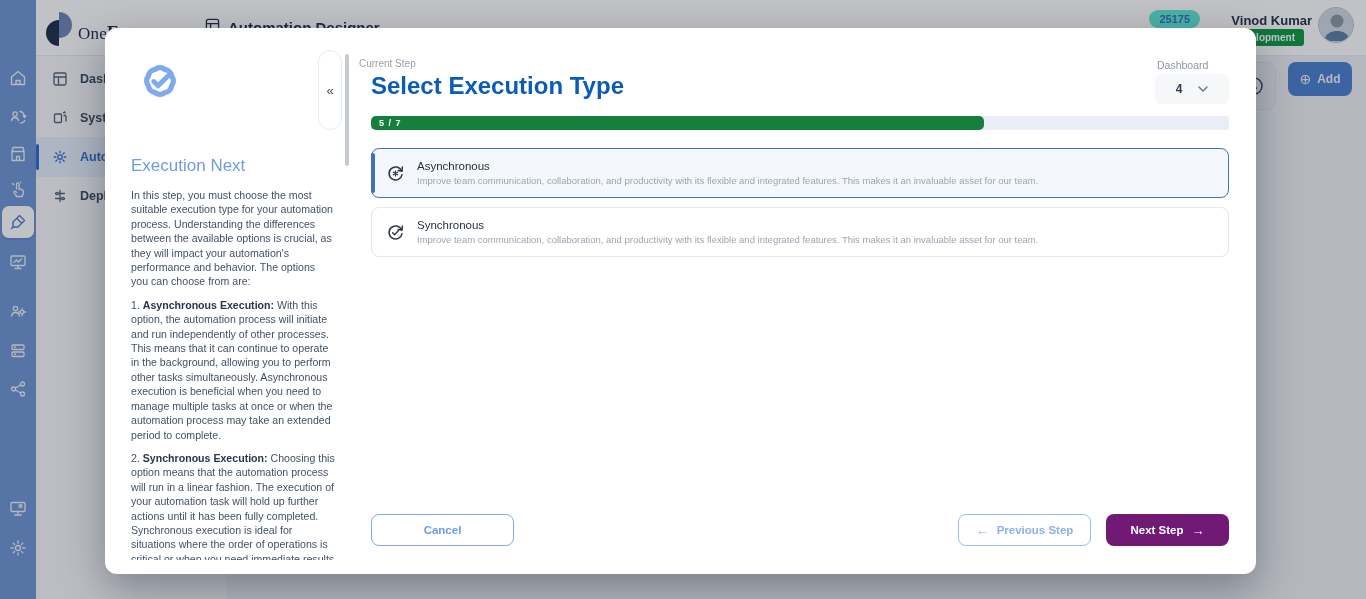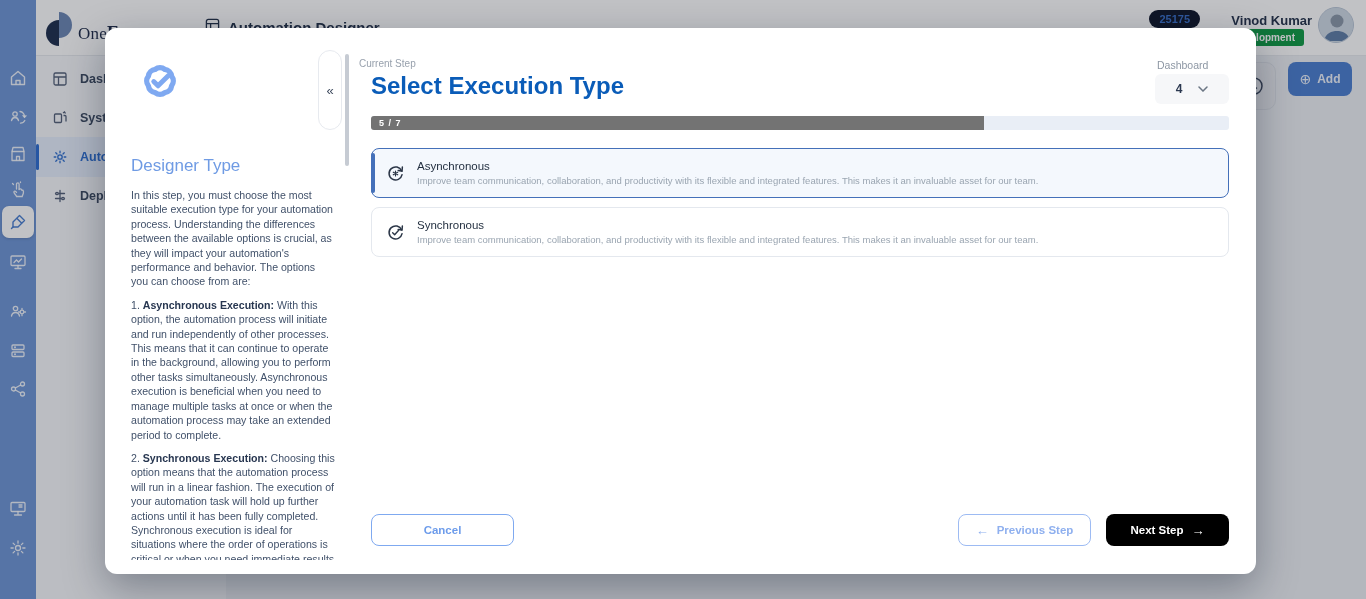--- a/index.html
+++ b/index.html
@@ -9,21 +9,21 @@
 
   
   .topbar { position:absolute; left:0; top:0; width:1366px; height:56px; background:#ffffff; border-bottom:1px solid #e7eaee; }
   .logo { position:absolute; left:46px; top:12px; display:flex; align-items:flex-end; }
   .logo-mark { position:relative; width:30px; height:32px; }
   .logo-half-dark { position:absolute; left:0; top:8px; width:13px; height:26px; border-radius:13px 0 0 13px; background:#20304f; }
   .logo-half-blue { position:absolute; left:13px; top:0; width:13px; height:26px; border-radius:0 13px 13px 0; background:#6d87b4; }
   .logo-text { font-family:"Liberation Serif", serif; font-size:17px; color:#1f2c49; margin-left:2px; letter-spacing:.2px; }
   .logo-text b { font-size:18px; }
   .page-heading { position:absolute; left:205px; top:18px; display:flex; align-items:center; gap:8px; color:#24324a; font-weight:bold; font-size:15px; }
-  .user-chip { position:absolute; right:166px; top:10px; background:#0f172a; color:#3a71c9; font-weight:bold; font-size:11px; padding:3px 10px; border-radius:10px; }
+  .user-chip { position:absolute; right:166px; top:10px; background:#5eead4; color:#3a71c9; font-weight:bold; font-size:11px; padding:3px 10px; border-radius:10px; }
   .user-name { position:absolute; right:54px; top:13px; color:#26344c; font-weight:bold; font-size:13px; }
   .role-badge { position:absolute; right:62px; top:29px; background:#119a45; color:#fff; font-weight:bold; font-size:10px; padding:3px 9px; border-radius:3px; }
   .avatar { position:absolute; right:12px; top:7px; width:36px; height:36px; border-radius:50%; background:#cdd8e4; overflow:hidden; border:1px solid #b9c6d6; }
   .avatar svg { display:block; }
 
   .help-btn { position:absolute; left:1232px; top:62px; width:44px; height:48px; background:#eceef2; border:1px solid #dfe2e8; border-radius:10px; display:flex; align-items:center; justify-content:center; color:#3c485c; }
   .add-btn { position:absolute; left:1288px; top:62px; width:64px; height:34px; background:#4c7fd0; border-radius:8px; color:#eef3fb; font-size:12px; font-weight:bold; display:flex; align-items:center; justify-content:center; gap:6px; }
   .add-plus { font-size:14px; font-weight:normal; }
 
   
@@ -55,34 +55,34 @@
   .lp-scroll { position:absolute; left:240px; top:26px; width:4px; height:112px; background:#c6cbd3; border-radius:2px; }
 
   
   .current-step { position:absolute; left:254px; top:30px; font-size:10px; color:#98a1ad; }
   .step-title { position:absolute; left:266px; top:44px; font-size:24px; font-weight:bold; color:#0a5cb8; }
   .completed-label { position:absolute; left:1052px; top:31px; font-size:10.5px; color:#8d97a4; }
   .completed-dd { position:absolute; left:1050px; top:46px; width:74px; height:30px; background:#f6f7f9; border-radius:6px; display:flex; align-items:center; justify-content:center; gap:16px; font-size:12px; font-weight:bold; color:#2b3850; }
   .completed-dd .chev { display:flex; color:#6b7684; }
 
   .progress-track { position:absolute; left:266px; top:88px; width:858px; height:14px; background:#e9eef6; border-radius:3px; overflow:hidden; }
-  .progress-fill { height:100%; background:#737373; border-radius:0; display:flex; align-items:center; }
+  .progress-fill { height:100%; background:#15803d; border-radius:5px; display:flex; align-items:center; }
   .progress-label { color:#fff; font-size:9px; font-weight:bold; margin-left:8px; letter-spacing:1px; }
 
   .opt-card { position:absolute; left:266px; width:858px; height:50px; background:#fff; border:1px solid #e4e8ee; border-radius:8px; display:flex; align-items:center; padding-left:14px; gap:12px; }
   .opt-card.selected { background:#f4f8fd; border-color:#4470b9; }
   .opt-card.selected::before { content:""; position:absolute; left:-1px; top:4px; bottom:4px; width:4px; border-radius:3px; background:#4470b9; }
   .opt-ic { color:#2b3647; display:flex; }
   .opt-title { font-size:11.5px; font-weight:normal; color:#1f2c3d; margin-bottom:3px; }
   .opt-desc { font-size:9.5px; color:#9aa5b1; }
 
   .btn { position:absolute; height:32px; border-radius:8px; display:flex; align-items:center; justify-content:center; gap:8px; font-size:11.5px; font-weight:bold; }
   .btn-cancel { left:266px; top:486px; width:143px; background:#fff; border:1px solid #7fa9f0; color:#6d9ceb; }
   .btn-prev { left:853px; top:486px; width:133px; background:#fff; border:1px solid #9dbbf3; color:#8fb0ef; }
-  .btn-next { left:1001px; top:486px; width:123px; background:#000000; color:#ffffff; }
+  .btn-next { left:1001px; top:486px; width:123px; background:#701a75; color:#ffffff; }
   .btn .arr { font-size:13px; font-weight:normal; }
 </style>
 </head>
 <body>
 
 <div class="stage">
 
   <div class="topbar">
     <div class="logo">
       <span class="logo-mark">
@@ -248,21 +248,21 @@
   <div class="overlay"></div>
 
   <div class="modal">
 
     <div class="lp-icon">
       <svg width="58" height="58" viewBox="0 0 60 60" fill="none" stroke="#7fa9f1" stroke-width="5.5" stroke-linecap="round" stroke-linejoin="round">
         <path d="M42,25 A8 8 0 0 1 42,35 A8 8 0 0 1 35,42 A8 8 0 0 1 25,42 A8 8 0 0 1 18,35 A8 8 0 0 1 18,25 A8 8 0 0 1 25,18 A8 8 0 0 1 35,18 A8 8 0 0 1 42,25 Z"></path>
         <path d="M23.5 30.5 28 35 38.5 24.5" stroke-width="5"></path>
       </svg>
     </div>
-    <div class="lp-title">Designer Type</div>
+    <div class="lp-title">Execution Next</div>
     <div class="lp-body">
       <p>In this step, you must choose the most suitable execution type for your automation process. Understanding the differences between the available options is crucial, as they will impact your automation's performance and behavior. The options you can choose from are:</p>
       <p><span>1. </span><b>Asynchronous Execution:</b><span> With this option, the automation process will initiate and run independently of other processes. This means that it can continue to operate in the background, allowing you to perform other tasks simultaneously. Asynchronous execution is beneficial when you need to manage multiple tasks at once or when the automation process may take an extended period to complete.</span></p>
       <p><span>2. </span><b>Synchronous Execution:</b><span> Choosing this option means that the automation process will run in a linear fashion. The execution of your automation task will hold up further actions until it has been fully completed. Synchronous execution is ideal for situations where the order of operations is critical or when you need immediate results before proceeding.</span></p>
 
     </div>
     <div class="collapse-pill">
       <span>«</span>
     </div>
     <div class="lp-scroll"></div>

